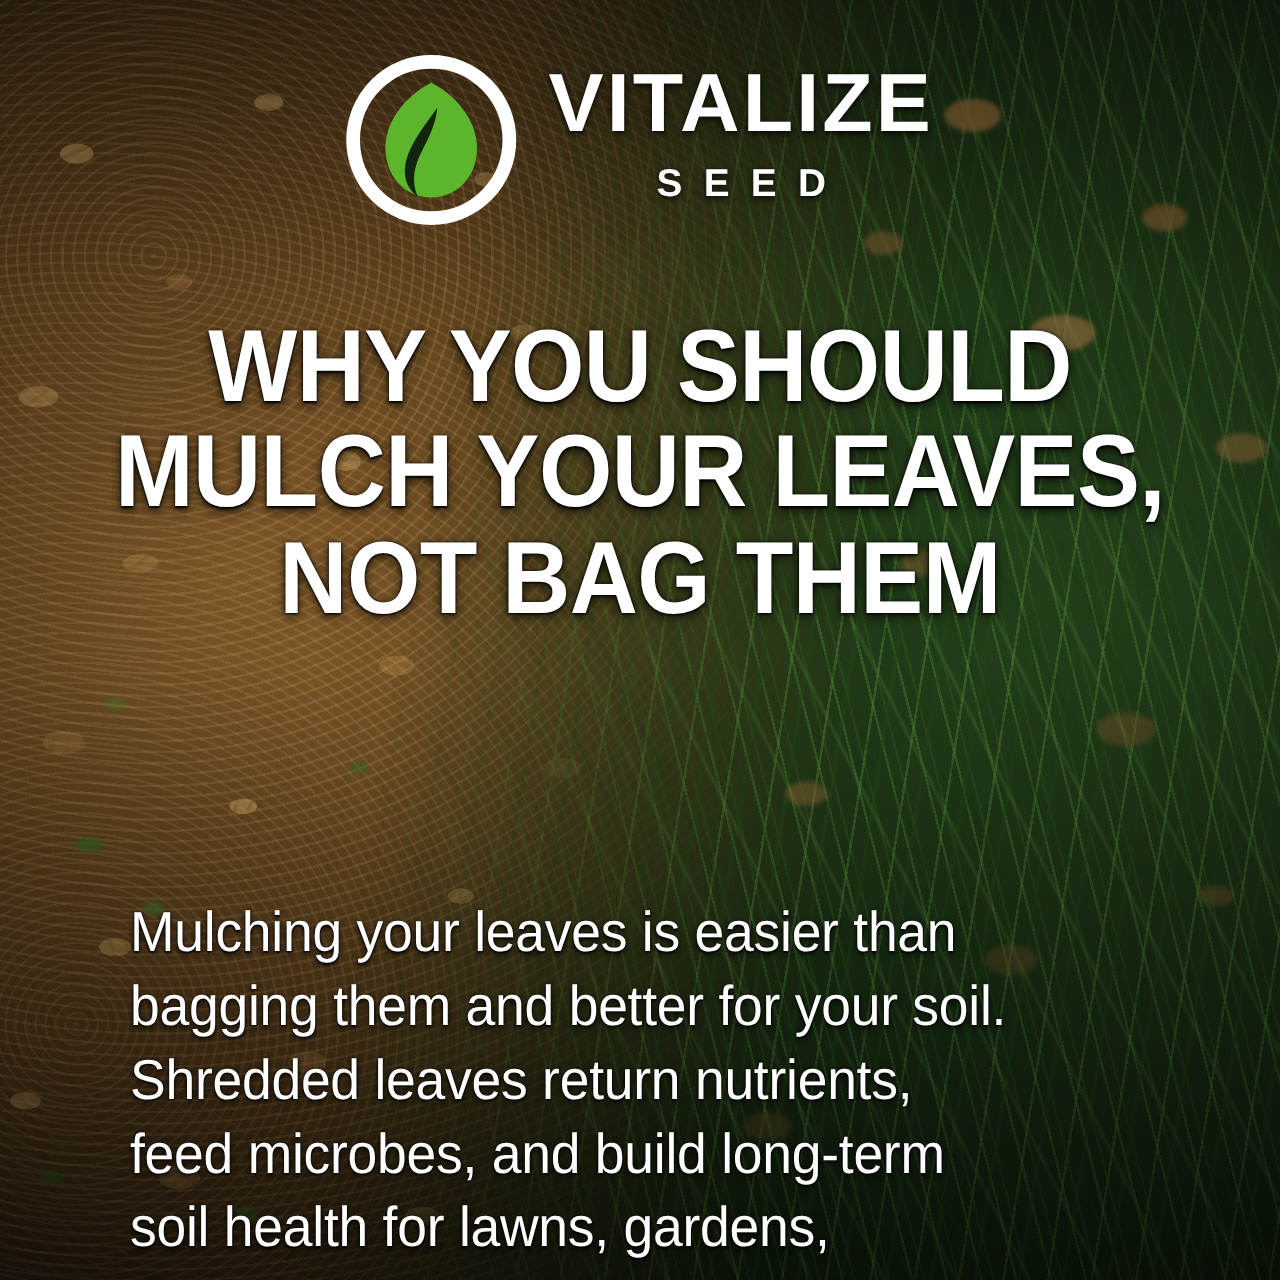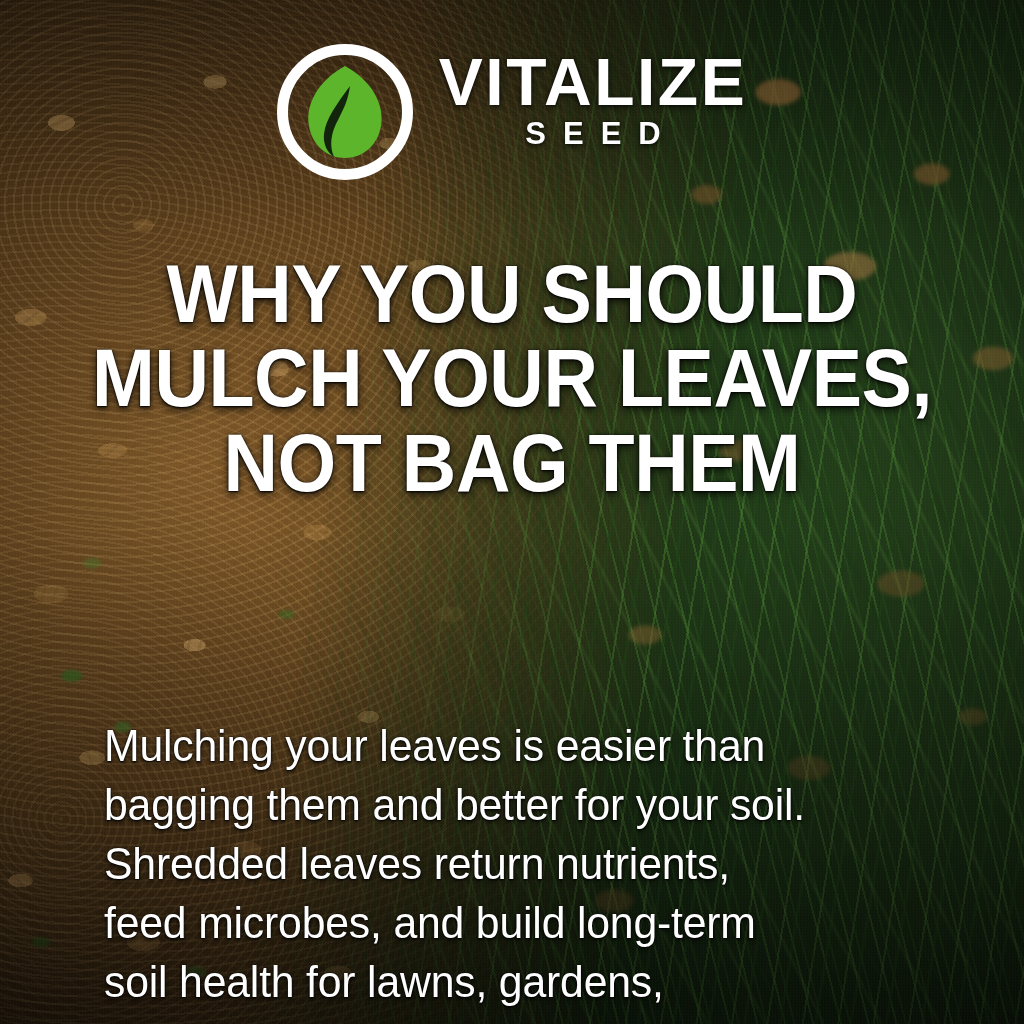--- a/index.html
+++ b/index.html
@@ -182,21 +182,21 @@
     font-size:66px;
     line-height:.98;
     font-weight:700;
     color:#ffffff;
     letter-spacing:2.5px;
     text-shadow:0 2px 6px rgba(0,0,0,.72), 0 0 2px rgba(0,0,0,.55);
     white-space:nowrap;
     transform:scaleX(1.0);
   }
   #brand-sub {
-    margin-top:1px;
+    margin-top:14px;
     font-size:31px;
     font-weight:700;
     color:#ffffff;
     letter-spacing:17px;
     text-indent:17px;
     text-shadow:0 2px 5px rgba(0,0,0,.72), 0 0 2px rgba(0,0,0,.55);
     white-space:nowrap;
   }
 
   

